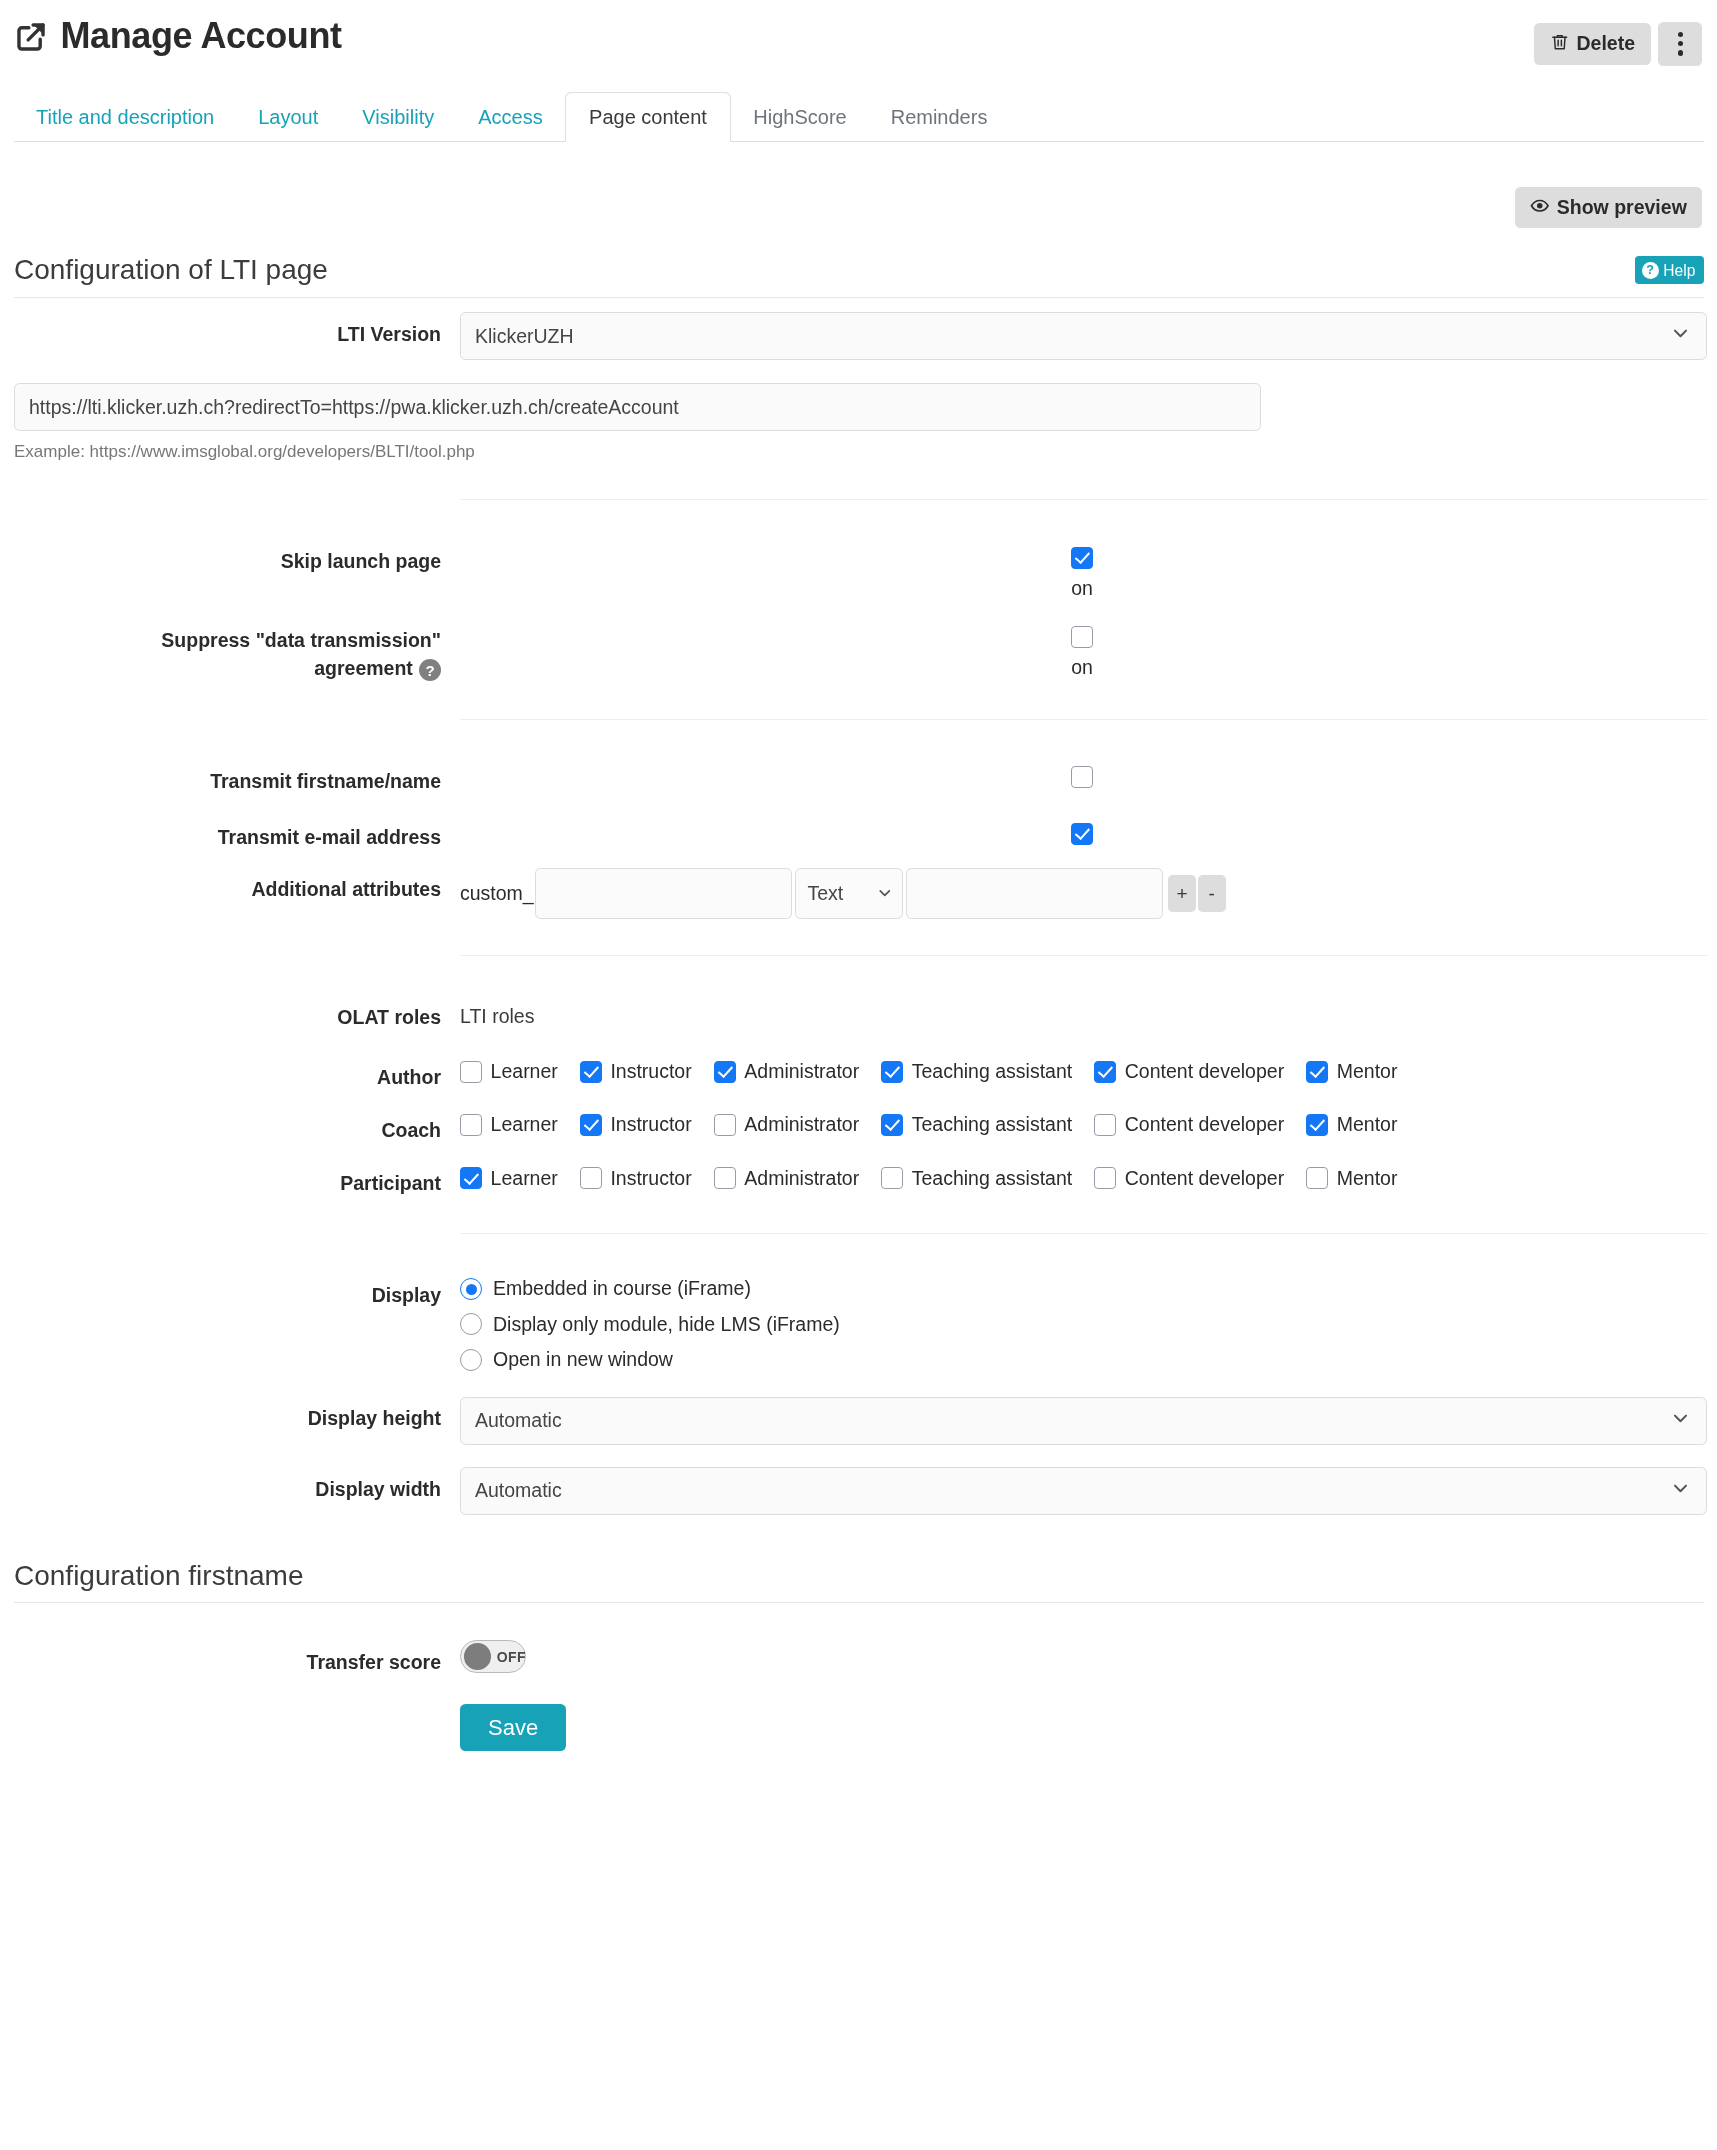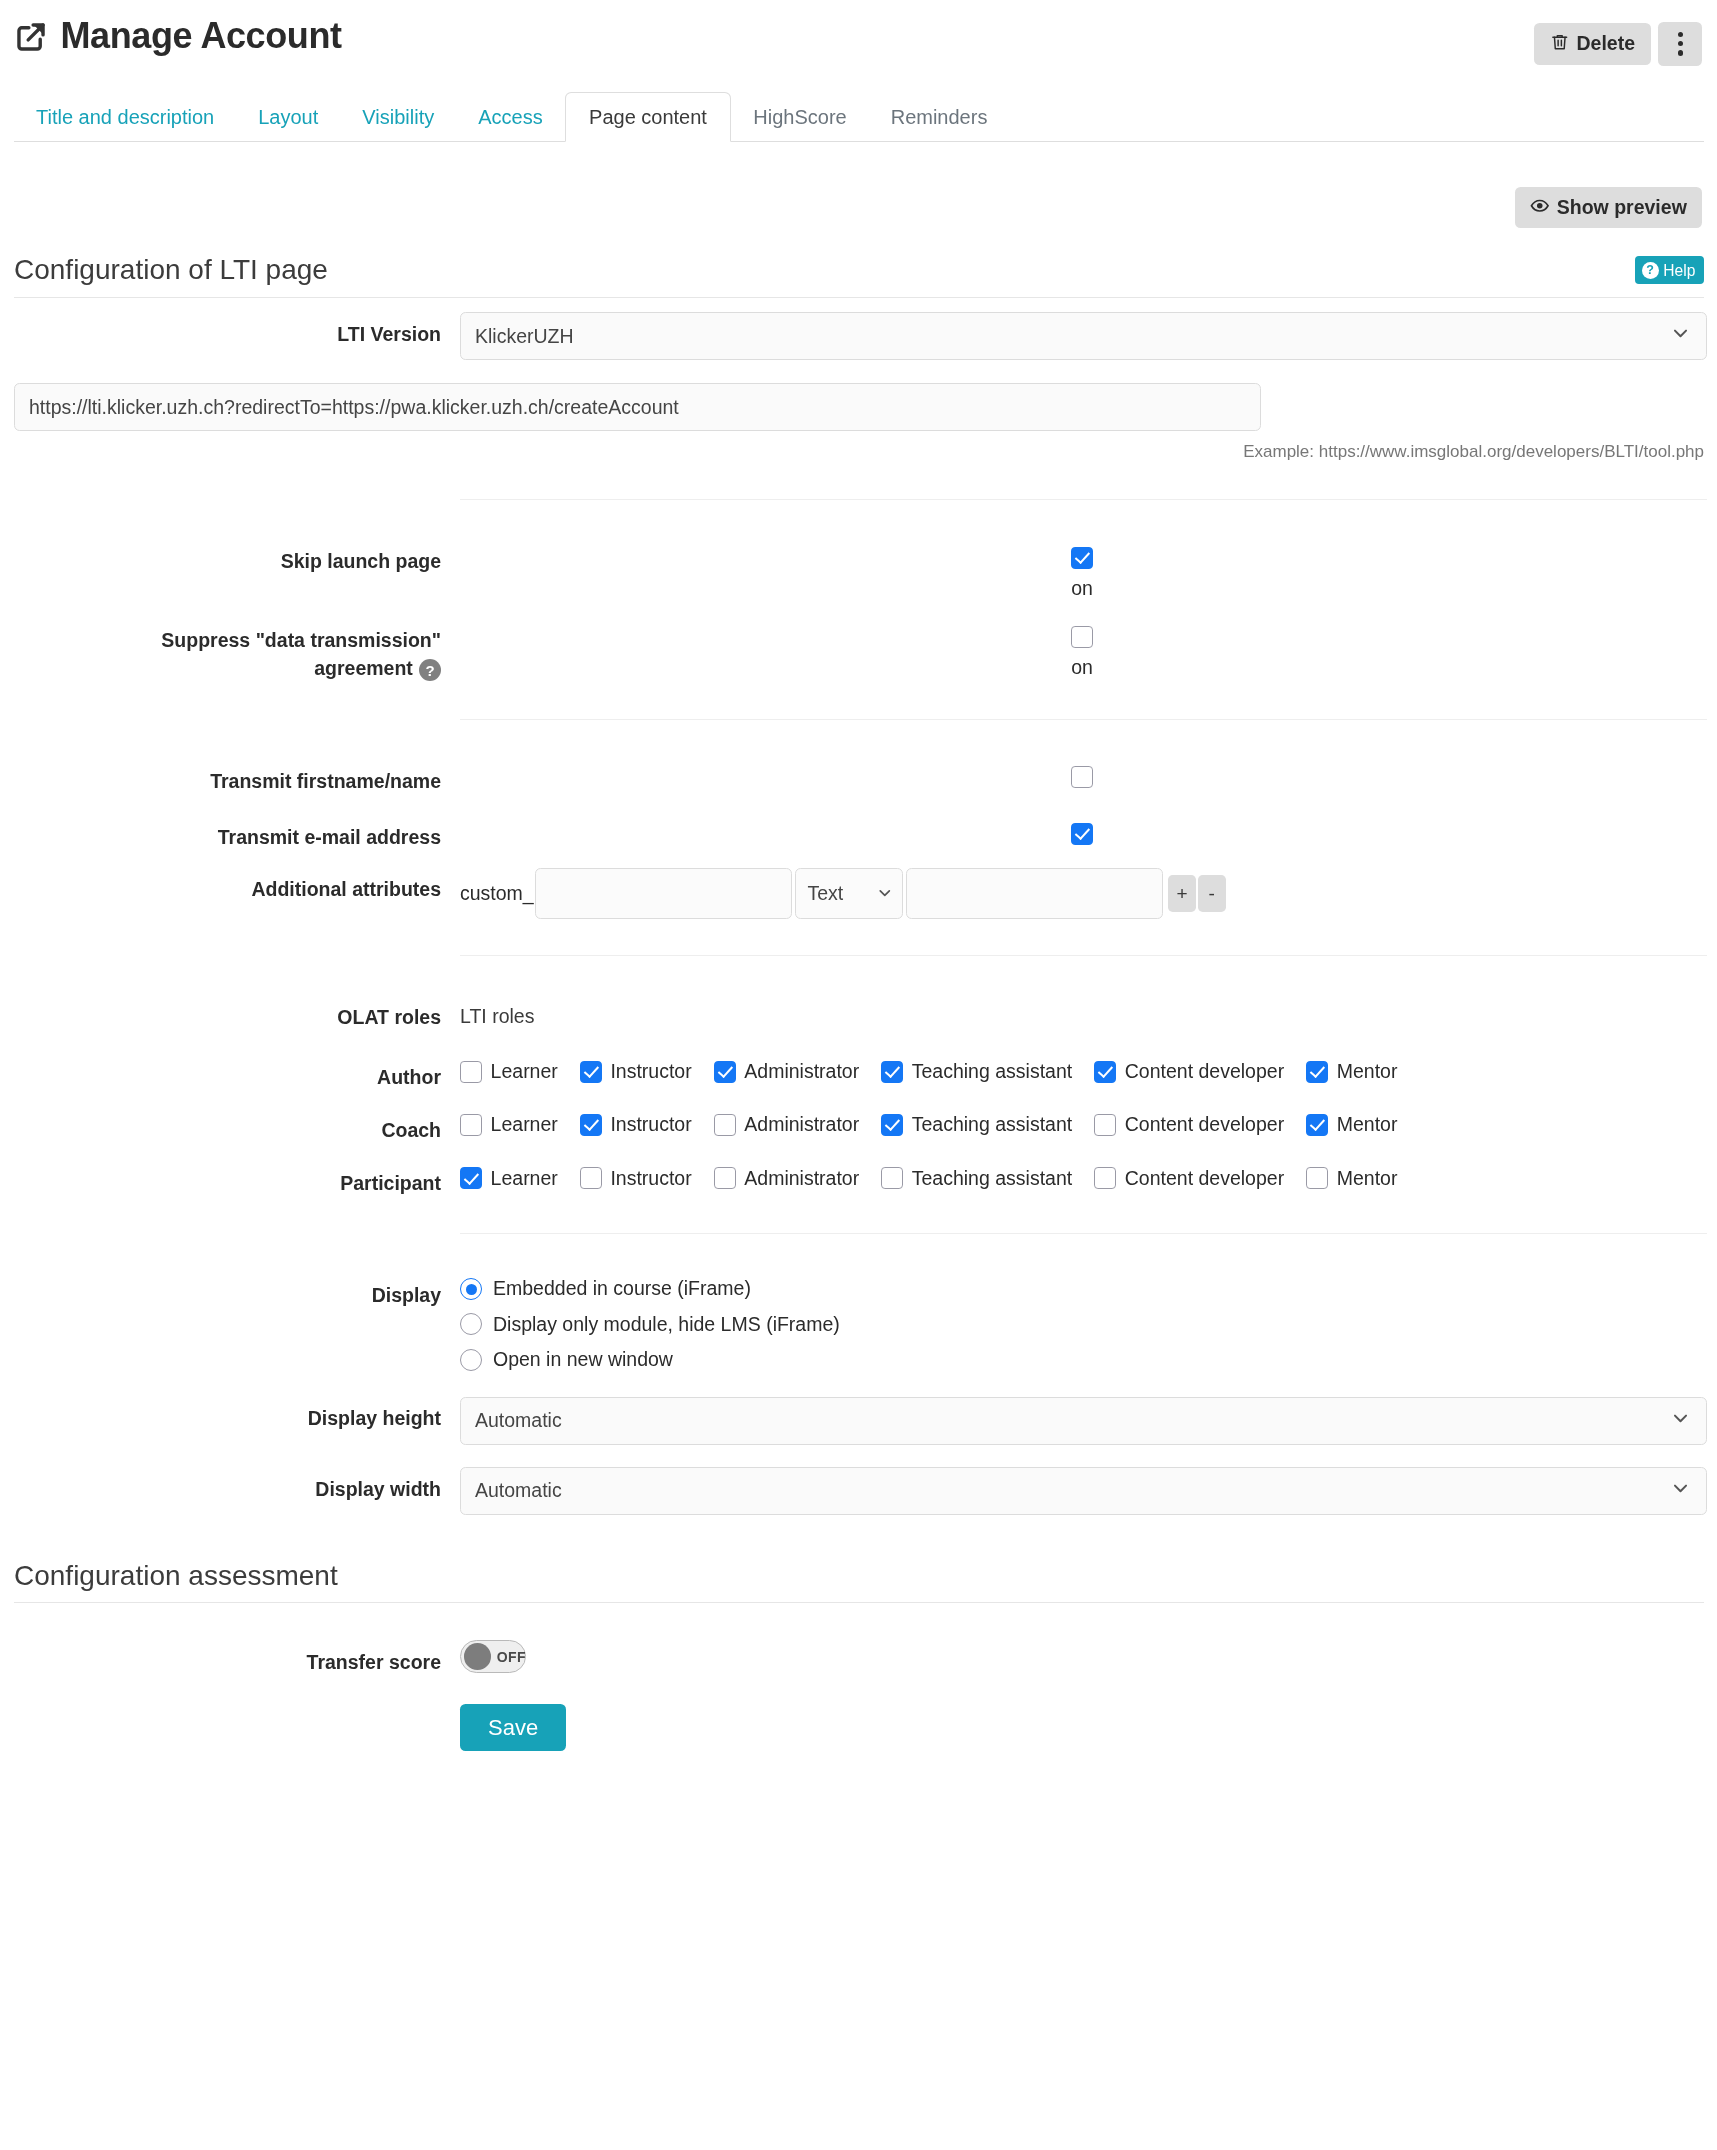--- a/index.html
+++ b/index.html
@@ -206,21 +206,20 @@
     transform: translateY(-50%);
     pointer-events: none;
   }
   .selwrap { position: relative; width: 1256px; }
 
   .hint {
     font-size: 17px;
     color: #777777;
     margin-top: 9.4px;
     line-height: 1.3;
-    text-align: right;
   }
 
   .divider {
     border: none;
     border-top: 1.6px solid #eeeeee;
     margin: 36px 0 36px 446px;
     width: 1247px;
   }
 
   
@@ -689,21 +688,21 @@
             </div>
           </div>
         </div>
       </div>
 
     </div>
   </div>
 
   <div class="section" style="margin-top:47px">
     <div class="section-head">
-      <div class="section-title">Configuration assessment</div>
+      <div class="section-title">Configuration firstname</div>
     </div>
 
     <div class="form" style="padding-top:34px">
       <div class="frow">
         <div class="flabel">Transfer score</div>
         <div class="fctl">
           <div class="toggle">
             <span class="knob"></span>
             <span class="tg-label">OFF</span>
           </div>

